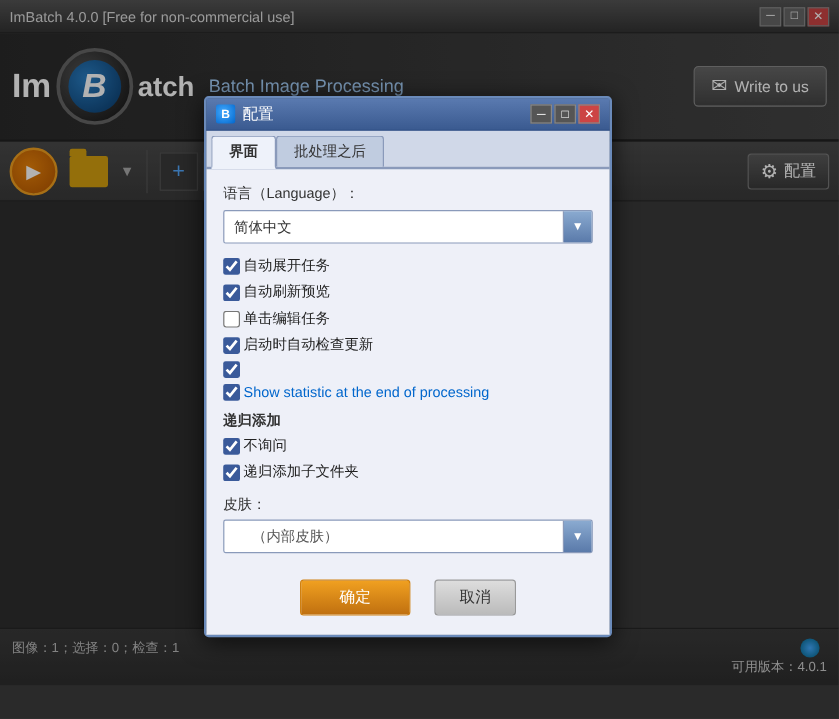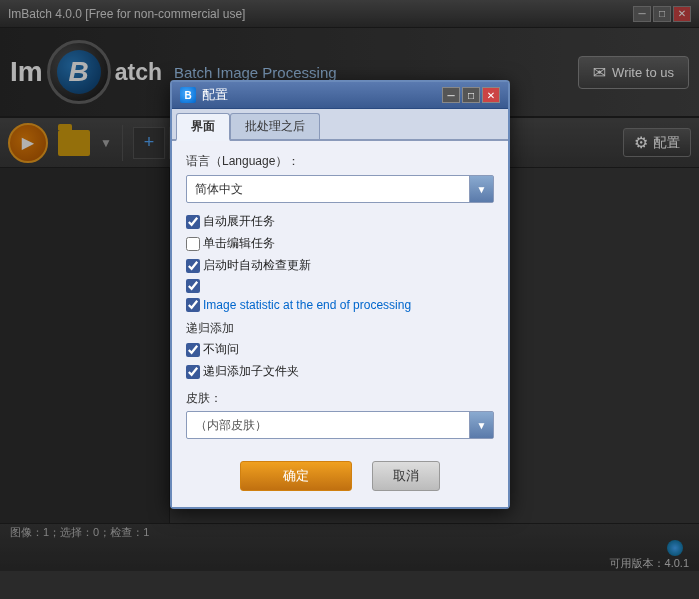--- a/index.html
+++ b/index.html
@@ -256,22 +256,21 @@
       font-size: 11px;
       line-height: 1.5;
     }
     .status-right {
       margin-left: auto;
       color: #ccc;
       font-size: 11px;
     }
     .status-row {
       display: flex;
-      align-items: flex-start;
-      flex-direction: column;
+      align-items: flex-end;
     }
     .status-indicator {
       width: 16px;
       height: 16px;
       background: radial-gradient(circle, #4af, #068);
       border-radius: 50%;
       margin-right: 6px;
     }
 
     
@@ -410,40 +409,40 @@
       cursor: pointer;
     }
     .checkbox-special {
       color: #0066cc;
     }
 
     .section-label {
       font-size: 12px;
       color: #333;
       margin: 8px 0 4px;
-      font-weight: normal;
+      font-weight: bold;
     }
 
     
     .skin-label {
       font-size: 12px;
       color: #333;
       margin: 10px 0 4px;
     }
     .skin-select-box {
       display: flex;
       align-items: center;
       border: 1px solid #8a9aba;
       background: #fff;
       border-radius: 2px;
       margin-bottom: 14px;
     }
     .skin-select-text {
       flex: 1;
-      padding: 4px 8px;
+      padding: 4px 23px;
       font-size: 12px;
       color: #555;
     }
     .skin-select-arrow {
       width: 24px;
       height: 26px;
       background: linear-gradient(to bottom, #8aaad0, #5a7aaa);
       border-left: 1px solid #8a9aba;
       display: flex;
       align-items: center;
@@ -458,21 +457,21 @@
       display: flex;
       justify-content: center;
       gap: 20px;
       padding: 8px 0 4px;
     }
     .btn-confirm {
       background: linear-gradient(to bottom, #f0a020, #c07010);
       border: 1px solid #d08010;
       border-radius: 3px;
       color: #fff;
-      padding: 5px 42px;
+      padding: 5px 32px;
       cursor: pointer;
       font-size: 13px;
     }
     .btn-cancel {
       background: linear-gradient(to bottom, #ddd, #bbb);
       border: 1px solid #999;
       border-radius: 3px;
       color: #333;
       padding: 5px 20px;
       cursor: pointer;
@@ -616,33 +615,37 @@
       <div class="lang-select-box">
         <span class="lang-select-text">简体中文</span>
         <div class="lang-select-arrow">▼</div>
       </div>
 
       <div class="checkbox-row">
         <input type="checkbox" checked="" style="">
         <span>自动展开任务</span>
       </div>
       <div class="checkbox-row">
+        <input type="checkbox" checked="" style="">
+        <span>自动刷新预览</span>
+      </div>
+      <div class="checkbox-row">
         <input type="checkbox" style="">
         <span>单击编辑任务</span>
       </div>
       <div class="checkbox-row">
         <input type="checkbox" checked="" style="">
         <span>启动时自动检查更新</span>
       </div>
       <div class="checkbox-row">
         <input type="checkbox" checked="" style="">
       </div>
       <div class="checkbox-row">
         <input type="checkbox" checked="" style="">
-        <span class="checkbox-special">Image statistic at the end of processing</span>
+        <span class="checkbox-special">Show statistic at the end of processing</span>
       </div>
 
       <div class="section-label">递归添加</div>
       <div class="checkbox-row">
         <input type="checkbox" checked="" style="">
         <span>不询问</span>
       </div>
       <div class="checkbox-row">
         <input type="checkbox" checked="" style="">
         <span>递归添加子文件夹</span>

